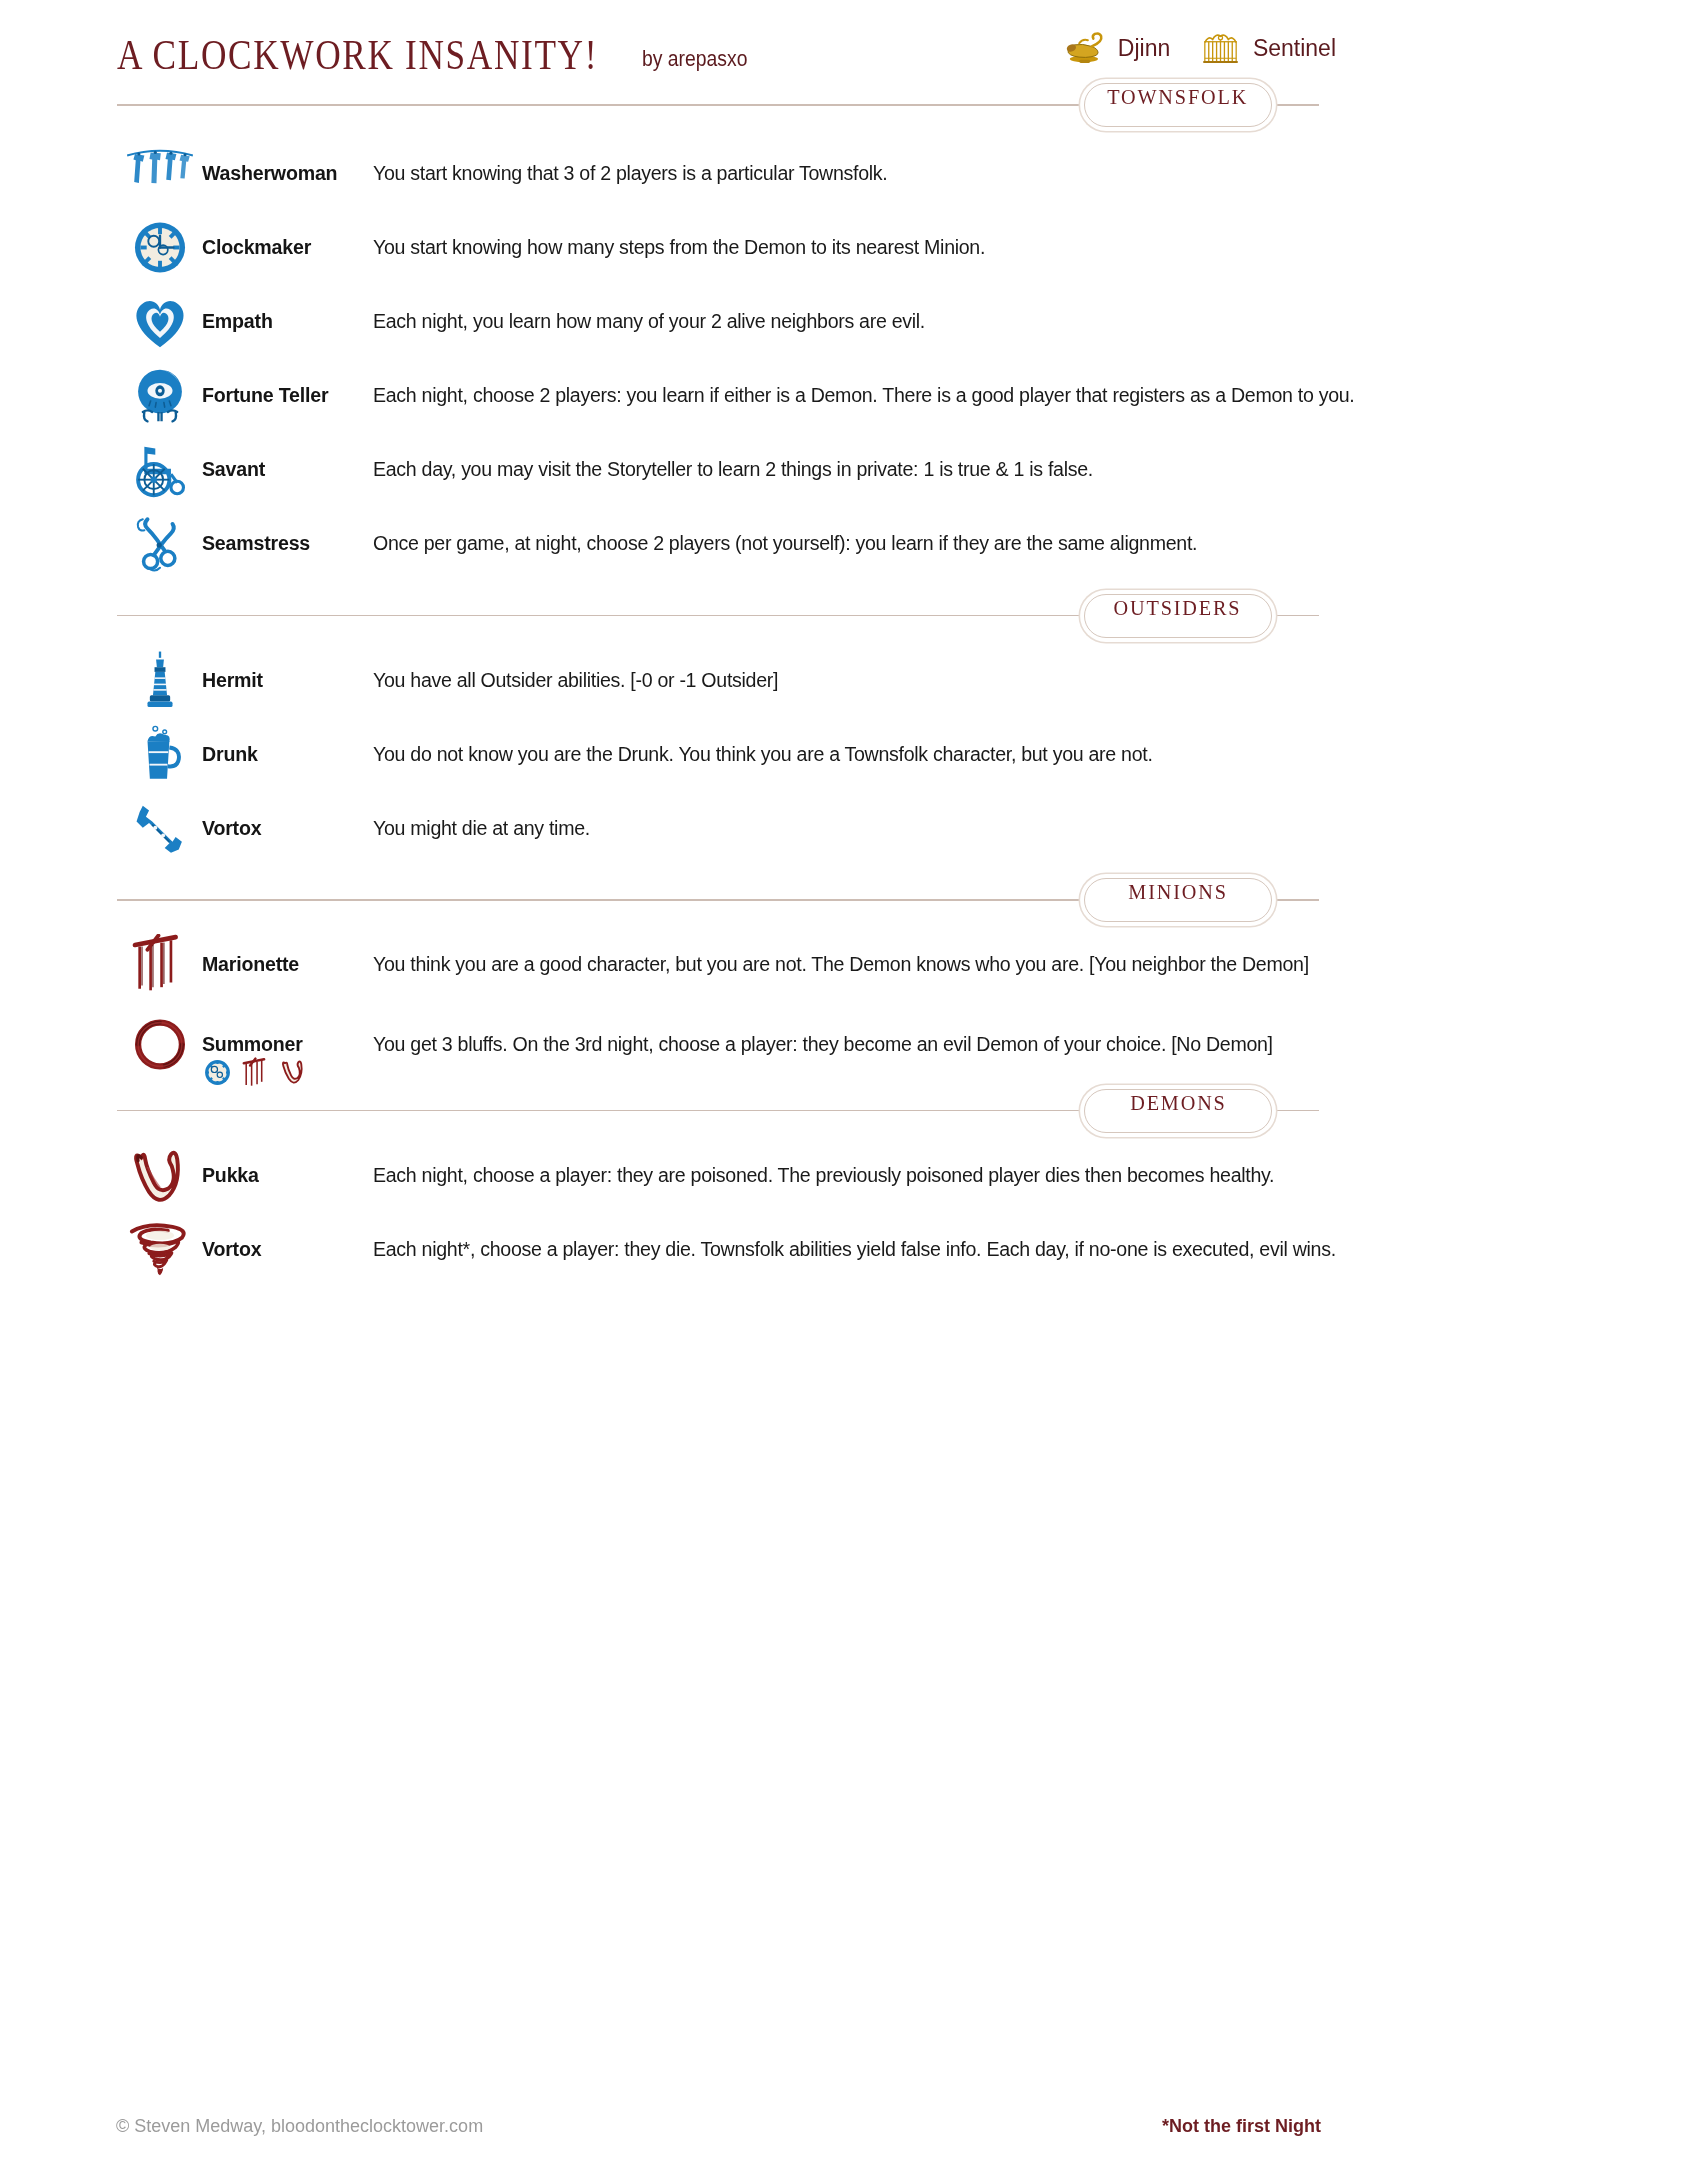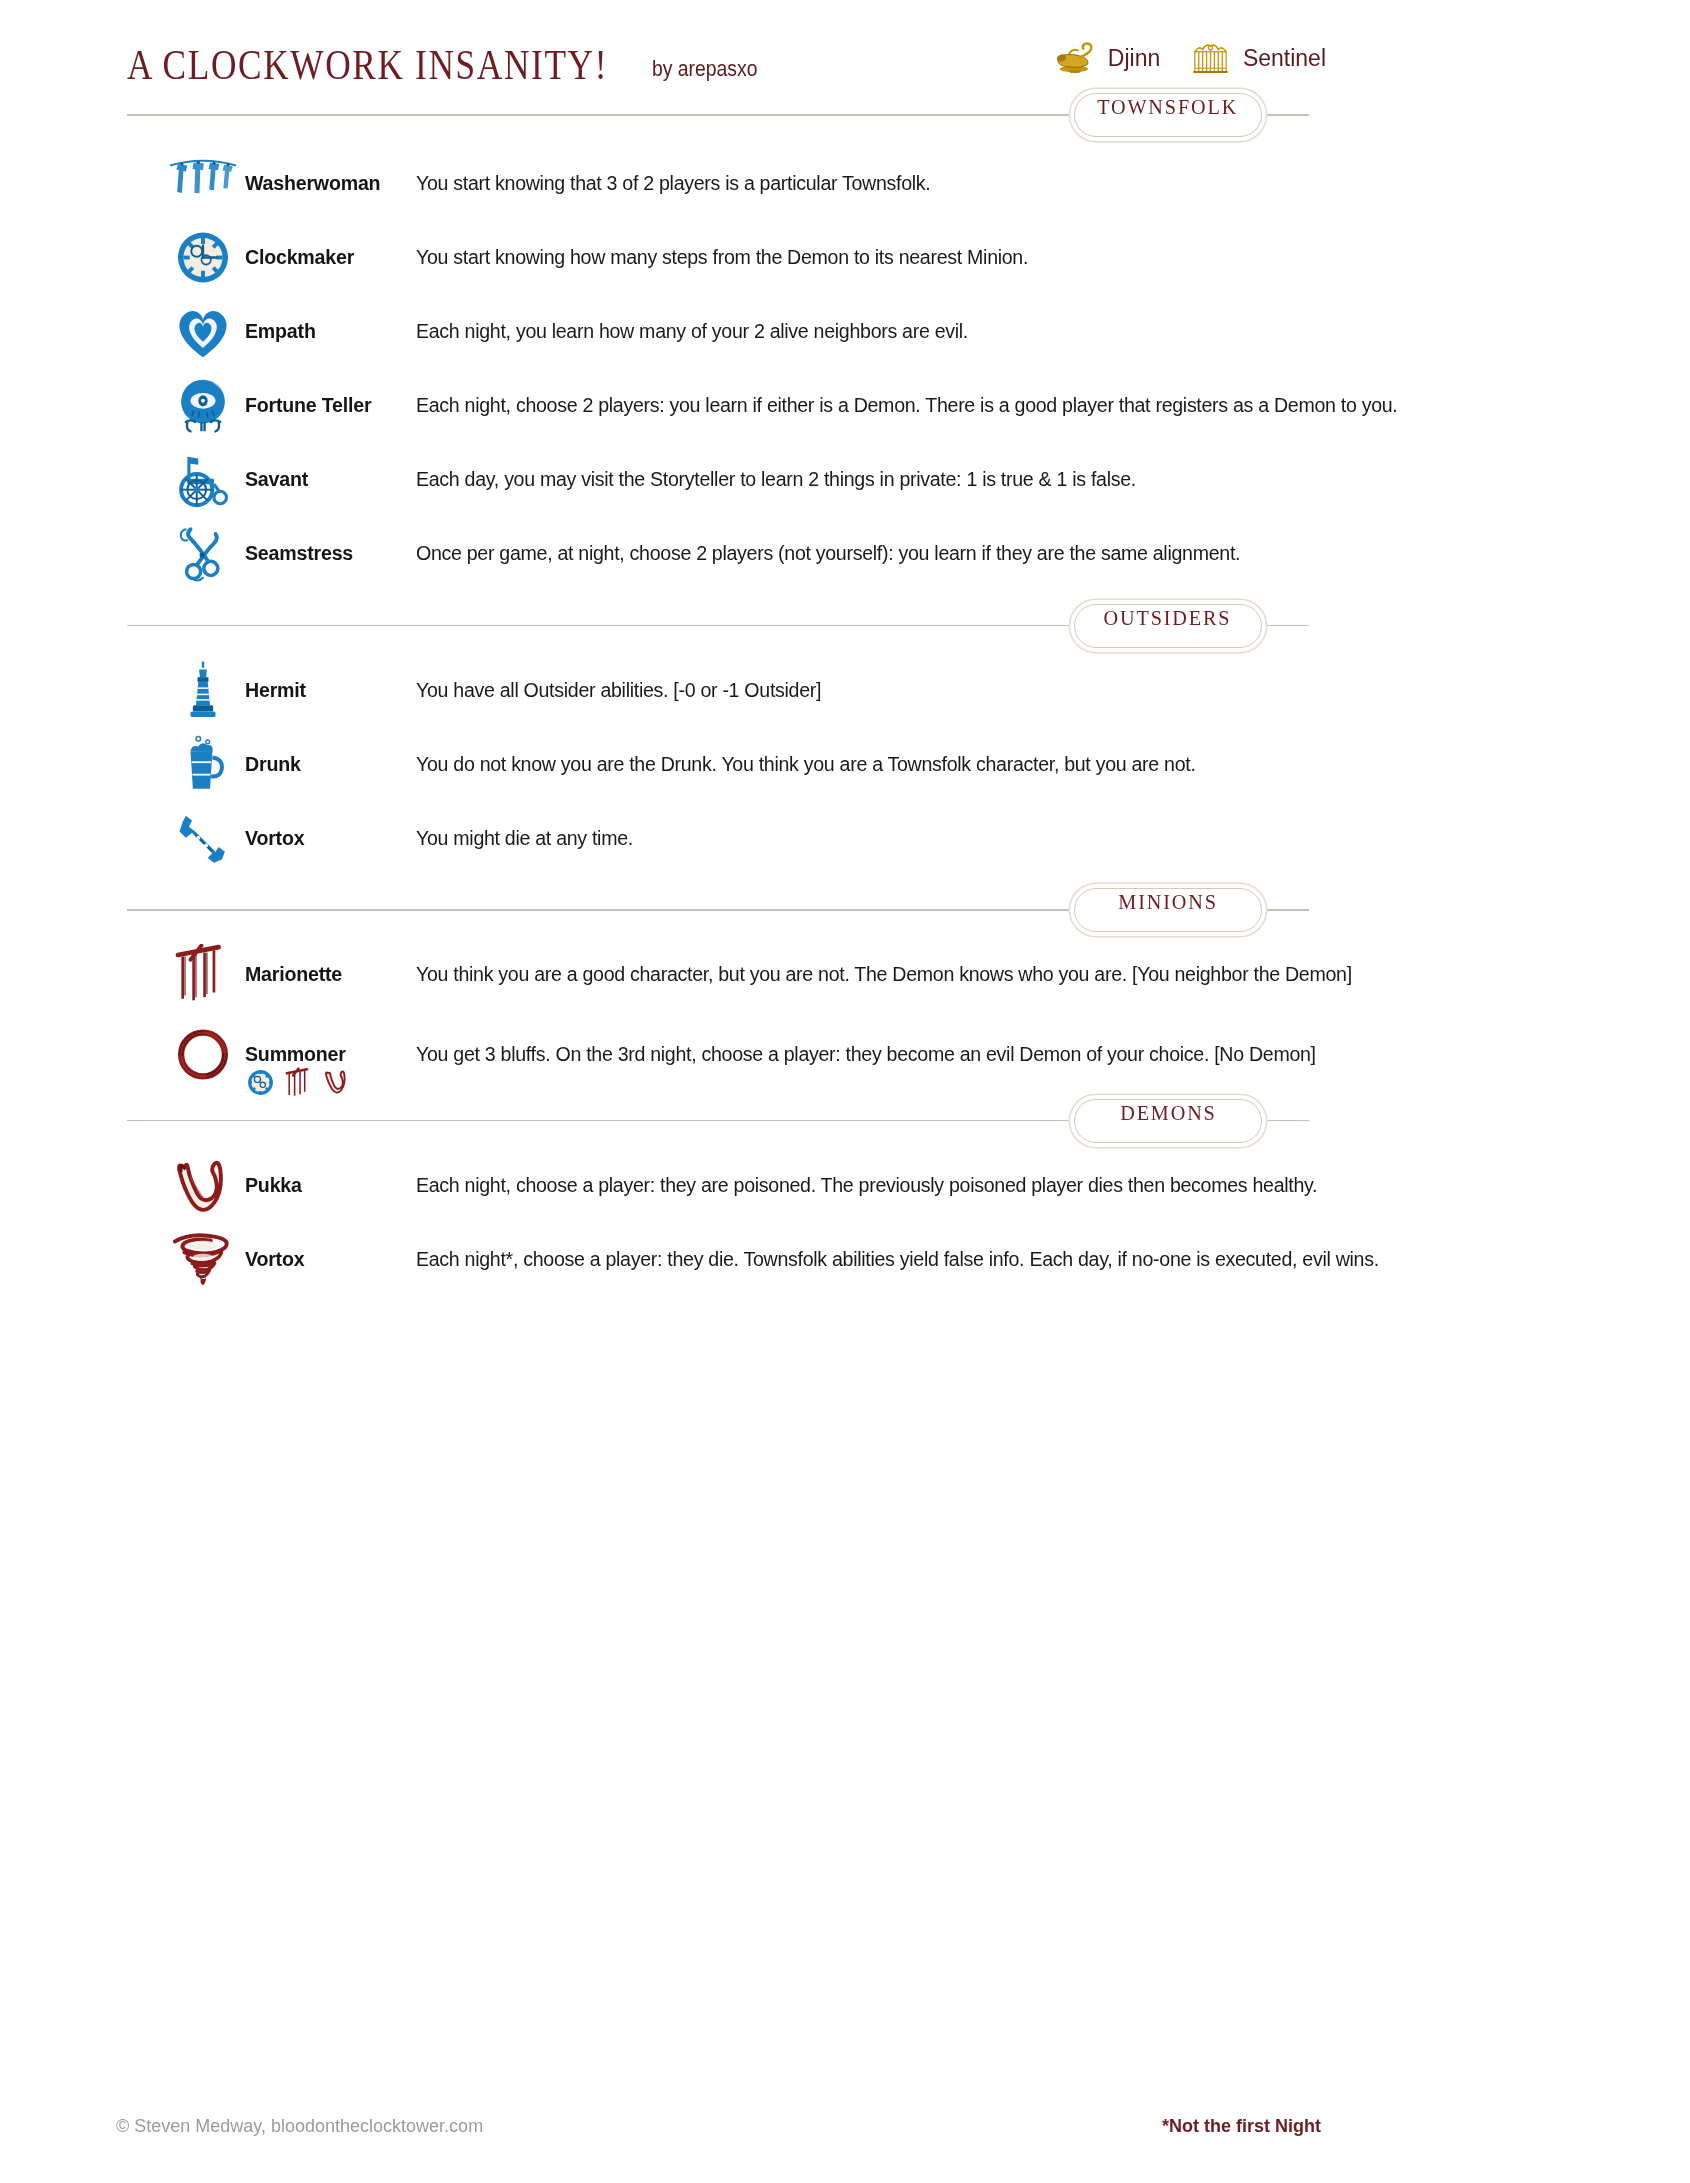--- a/index.html
+++ b/index.html
@@ -2,21 +2,21 @@
 <html style="font-size:12.5px"><head>
 <meta charset="utf-8">
 <style>
   * { margin:0; padding:0; box-sizing:border-box; }
   html, body {
     width:1690px; height:2183px;
     background:#ffffff;
     font-family:"Liberation Sans", sans-serif;
     -webkit-font-smoothing:antialiased;
   }
-  .sheet { position:relative; width:1370px; height:2183px; padding:14px; }
+  .sheet { position:relative; width:1370px; height:2183px; padding:4px; }
 
   
   .header { position:relative; height:100px; }
   .title {
     position:absolute; left:113px; top:26px;
     font-family:"Liberation Serif", serif;
     font-size:43px; font-weight:400;
     letter-spacing:2px;
     color:#6d1d22;
     text-transform:uppercase;
@@ -56,21 +56,20 @@
     transform:scaleX(0.92);
   }
 
   
   .section { position:relative; }
   .row {
     position:relative;
     display:flex; align-items:center;
     height:74px;
     padding-left:113px;
-    margin-left:33px;
   }
   .row-icon {
     width:85px; min-width:85px; height:69px;
     display:flex; align-items:center; justify-content:center;
   }
   .row-icon svg { display:block; }
   .row-name {
     width:171px; min-width:171px;
     font-size:19.6px; font-weight:bold; color:#151515;
     letter-spacing:-0.2px;

